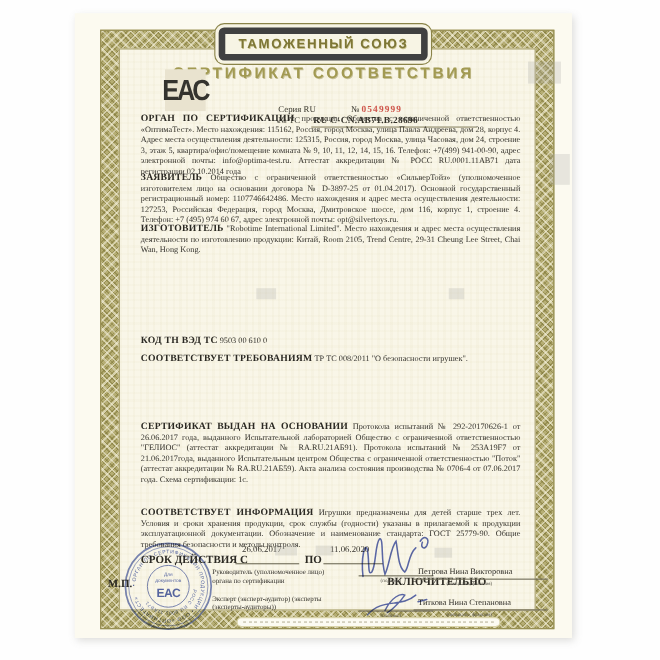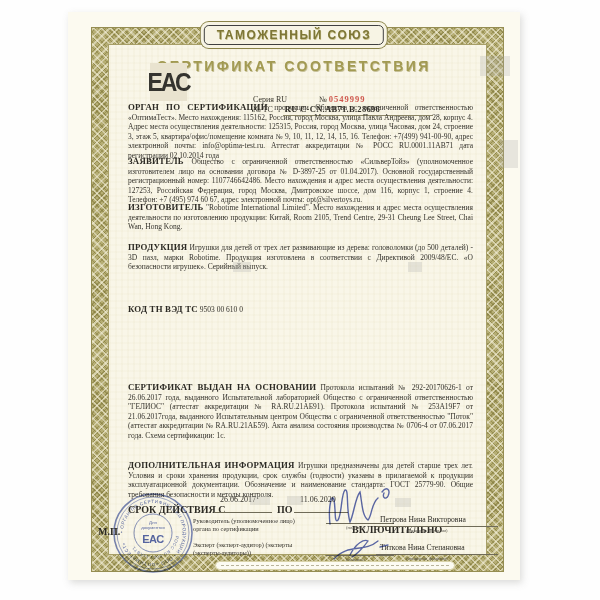--- a/index.html
+++ b/index.html
@@ -22,21 +22,21 @@
   .inner{
     position:absolute;inset:16px;
     border:1px solid #a79f68;
     background-color:#f9f6e8;
     background-image:
       repeating-linear-gradient(90deg, rgba(210,200,150,.08) 0 2px, transparent 2px 6px),
       repeating-linear-gradient(0deg, rgba(210,200,150,.06) 0 2px, transparent 2px 7px);
   }
   .banner{
     position:absolute;left:50%;top:13px;transform:translateX(-50%);
-    background:#f7f4e4;border:1px solid #404040;border-radius:5px;
+    background:#f7f4e4;border:6px solid #404040;border-radius:5px;
     box-shadow:0 0 0 3px #f7f4e4, 0 0 0 4px #8a8348;
     padding:2px 12px;white-space:nowrap;
     font-family:"Liberation Sans", sans-serif;font-weight:bold;font-size:12px;
     letter-spacing:1.5px;color:#7d7636;text-shadow:.5px .5px 0 #c9c28d;
   }
   .doc-title{
     position:absolute;left:0;right:0;top:46px;text-align:center;
     font-family:"Liberation Sans", sans-serif;font-weight:bold;font-size:14px;
     letter-spacing:2.5px;color:#a29a52;text-shadow:.7px .7px 0 rgba(140,130,60,.45);
     white-space:nowrap;
@@ -119,38 +119,38 @@
   <p class="sec" style="top:145px">
     <span class="h">ЗАЯВИТЕЛЬ</span>
     <span>Общество с ограниченной ответственностью «СильверТойз» (уполномоченное изготовителем лицо на основании договора № D-3897-25 от 01.04.2017). Основной государственный регистрационный номер: 1107746642486. Место нахождения и адрес места осуществления деятельности: 127253, Российская Федерация, город Москва, Дмитровское шоссе, дом 116, корпус 1, строение 4. Телефон: +7 (495) 974 60 67, адрес электронной почты: opt@silvertoys.ru.</span>
   </p>
 
   <p class="sec" style="top:191px">
     <span class="h">ИЗГОТОВИТЕЛЬ</span>
     <span>"Robotime International Limited". Место нахождения и адрес места осуществления деятельности по изготовлению продукции: Китай, Room 2105, Trend Centre, 29-31 Cheung Lee Street, Chai Wan, Hong Kong.</span>
   </p>
 
-  <p class="sec" style="top:231px">
-    <span class="h">ПРОДУКЦИЯ</span>
-    <span>Игрушки для детей от трех лет развивающие из дерева: головоломки (до 500 деталей) - 3D пазл, марки Robotime. Продукция изготовлена в соответствии с Директивой 2009/48/ЕС. «О безопасности игрушек». Серийный выпуск.</span>
-  </p>
 
   <p class="sec nowrap" style="top:293px">
     <span class="h">КОД ТН ВЭД ТС</span>
     <span>9503 00 610 0</span>
   </p>
 
+  <p class="sec nowrap" style="top:309px">
+    <span class="h">СООТВЕТСТВУЕТ ТРЕБОВАНИЯМ</span>
+    <span>ТР ТС 008/2011 "О безопасности игрушек".</span>
+  </p>
 
   <p class="sec" style="top:371px">
     <span class="h">СЕРТИФИКАТ ВЫДАН НА ОСНОВАНИИ</span>
     <span>Протокола испытаний № 292-20170626-1 от 26.06.2017 года, выданного Испытательной лабораторией Общество с ограниченной ответственностью "ГЕЛИОС" (аттестат аккредитации № RA.RU.21АБ91). Протокола испытаний № 253А19F7 от 21.06.2017года, выданного Испытательным центром Общества с ограниченной ответственностью "Поток" (аттестат аккредитации № RA.RU.21АБ59). Акта анализа состояния производства № 0706-4 от 07.06.2017 года. Схема сертификации: 1с.</span>
   </p>
 
   <p class="sec" style="top:449px">
-    <span class="h">ДОПОЛНИТЕЛЬНАЯ ИНФОРМАЦИЯ</span>
+    <span class="h">СООТВЕТСТВУЕТ ИНФОРМАЦИЯ</span>
     <span>Игрушки предназначены для детей старше трех лет. Условия и сроки хранения продукции, срок службы (годности) указаны в прилагаемой к продукции эксплуатационной документации. Обозначение и наименование стандарта: ГОСТ 25779-90. Общие требования безопасности и методы контроля.</span>
   </p>
 
   <span class="v-label" style="left:60px;top:492px">СРОК ДЕЙСТВИЯ С</span>
   <span class="v-date" style="left:152px;top:483px">26.06.2017</span>
   <span class="v-line" style="left:146px;top:500px;width:58px"></span>
   <span class="v-label" style="left:209px;top:492px">ПО</span>
   <span class="v-date" style="left:232px;top:483px">11.06.2020</span>
   <span class="v-line" style="left:226px;top:500px;width:54px"></span>
   <span class="v-label" style="left:284px;top:512px">ВКЛЮЧИТЕЛЬНО</span>

